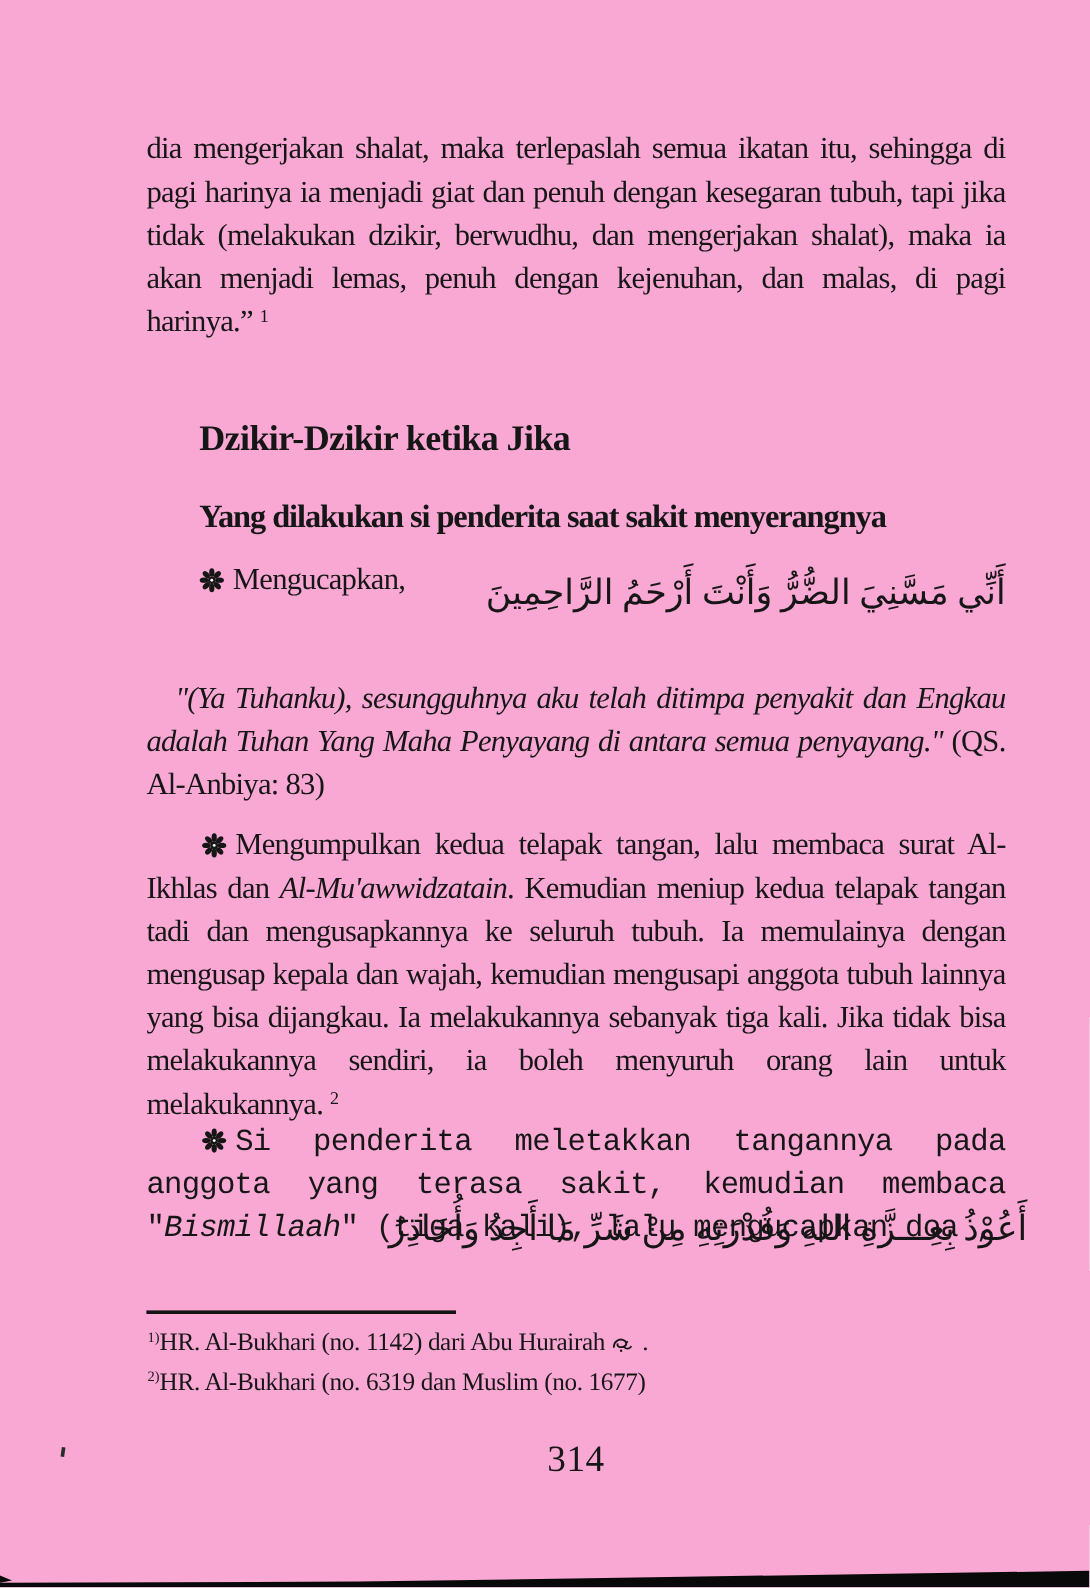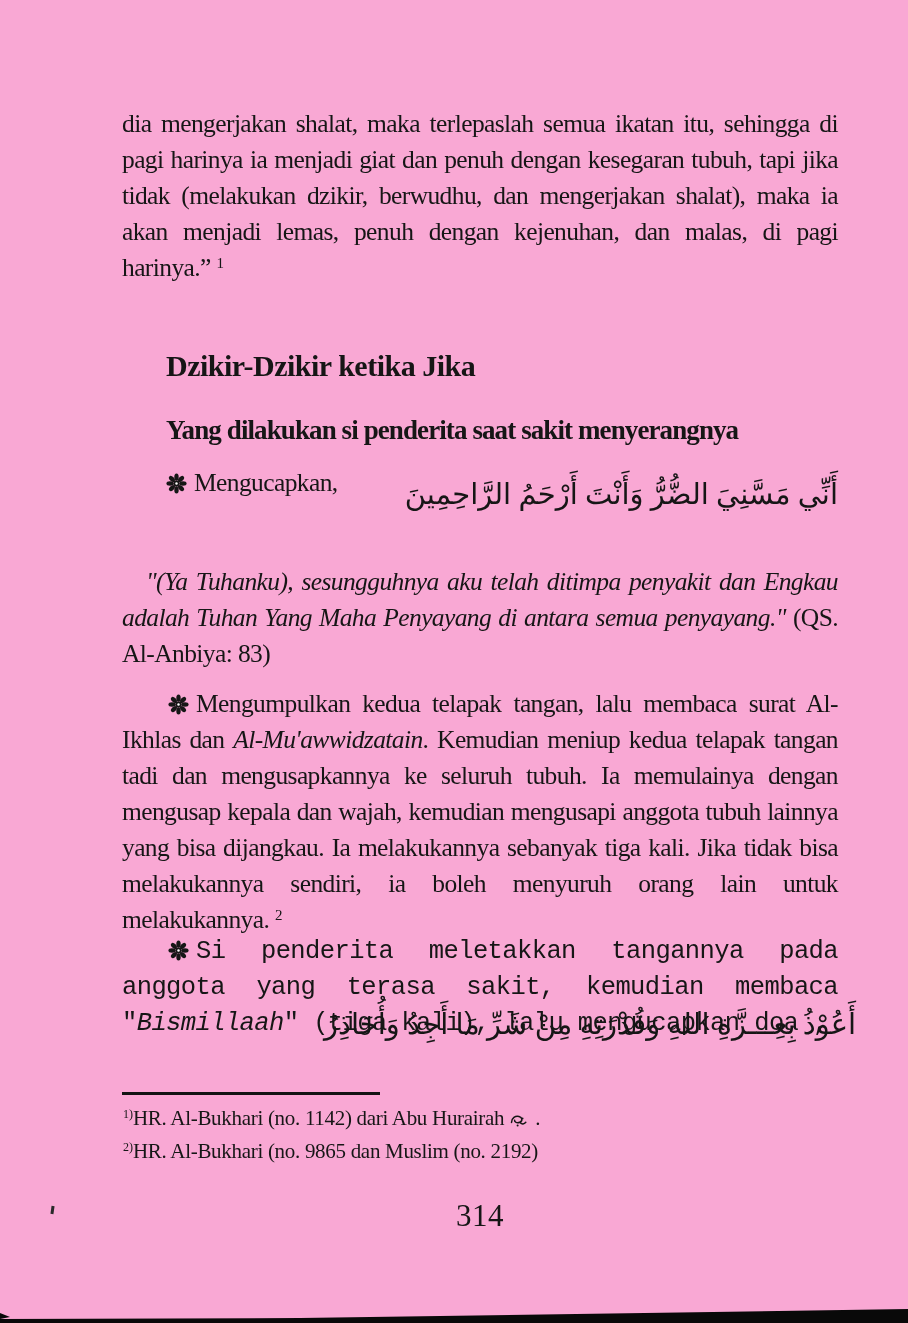--- a/index.html
+++ b/index.html
@@ -135,21 +135,21 @@
 
   <div class="abs footnotes">
     <div><sup class="fnref">1)</sup><span>HR. Al-Bukhari (no. 1142) dari Abu Hurairah</span><svg class="honorific" width="19" height="15" viewBox="0 0 19 15">
           <g fill="none" stroke="#161616" stroke-width="1.5" stroke-linecap="round">
             <path d="M2.5 9.5 C2.5 5 6.5 2.5 10 3.5 C13.5 4.5 13.8 8 10.8 9.2 C8 10.3 5.2 9.2 5.6 7.2"></path>
             <path d="M11 9.5 C12.8 11.5 15.2 11.3 16.8 9.3"></path>
           </g>
           <circle cx="8.6" cy="12.6" r="1" fill="#161616"></circle>
           <circle cx="13.6" cy="5.4" r="0.9" fill="#161616"></circle>
         </svg><span> .</span></div>
-    <div><sup class="fnref">2)</sup><span>HR. Al-Bukhari (no. 9865 dan Muslim (no. 2192)</span></div>
+    <div><sup class="fnref">2)</sup><span>HR. Al-Bukhari (no. 6319 dan Muslim (no. 1677)</span></div>
   </div>
 
   <div class="abs pagenum">314</div>
 
   <div class="abs speck"></div>
   <svg class="abs bottom-bar" width="908" height="33" viewBox="0 0 908 33">
       <polygon points="0,29 300,28 908,19 908,33 0,33" fill="#090909"></polygon>
       <polygon points="0,23 10,27 0,29" fill="#090909"></polygon>
     </svg>
 

